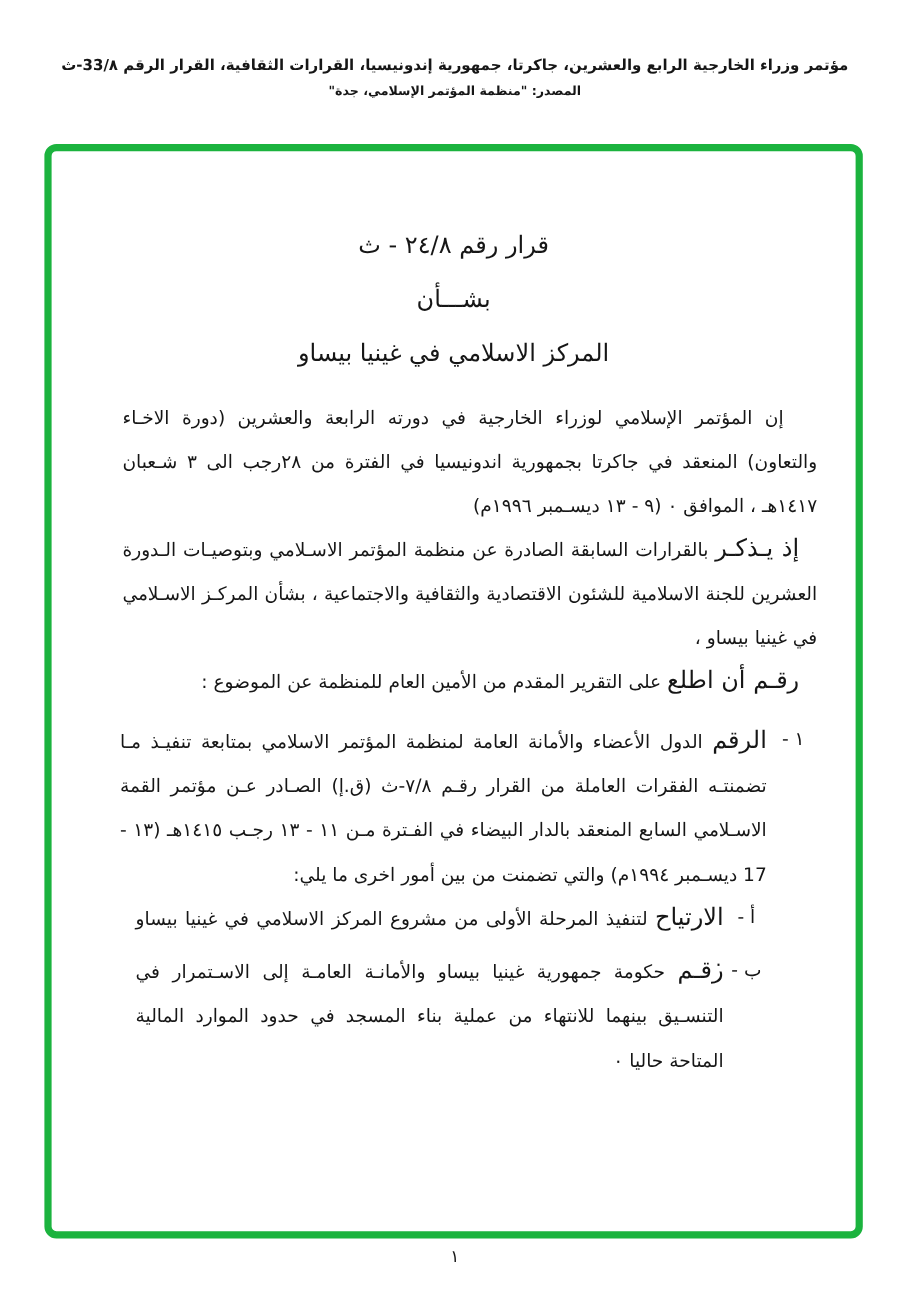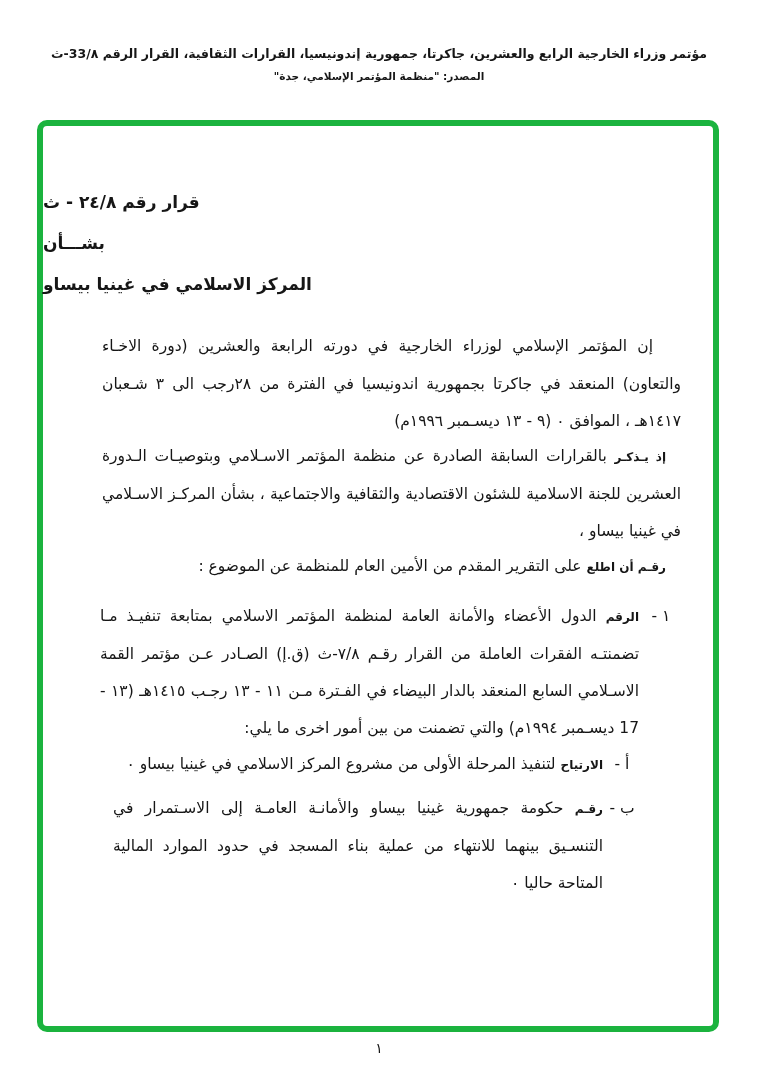--- a/index.html
+++ b/index.html
@@ -32,37 +32,37 @@
     position: absolute;
     left: 37px; top: 120px;
     width: 670px; height: 900px;
     border: 6px solid #1bb33e;
     border-radius: 10px;
     direction: rtl;
   }
   .title-block {
     position: absolute;
     top: 66px; left: 0; right: 0;
-    text-align: left;
-    font-weight: bold;
-    font-size: 17px;
+    text-align: center;
+    font-weight: normal;
+    font-size: 20px;
   }
   .title-block .t-line { margin-bottom: 21px; }
   .para, .list-item {
     position: absolute;
     right: 30px; left: 57px;
     font-size: 15.5px;
     line-height: 37px;
     text-align: justify;
   }
   .para { margin: 2px; }
   .p1 { top: 200px; text-indent: 28px; }
   .p2 { top: 310px; text-indent: 15px; }
   .p3 { top: 420px; text-indent: 15px; }
-  .lead { font-weight: bold; font-size: 12px; }
+  .lead { font-weight: normal; font-size: 20px; }
   .list-item { display: flex; }
   .item-1 { top: 472px; }
   .item-a { top: 620px; right: 72px; left: 70px; }
   .item-b { top: 664px; right: 72px; left: 70px; }
   .marker {
     flex: 0 0 auto;
     width: 44px;
     text-align: center;
     white-space: nowrap;
   }

